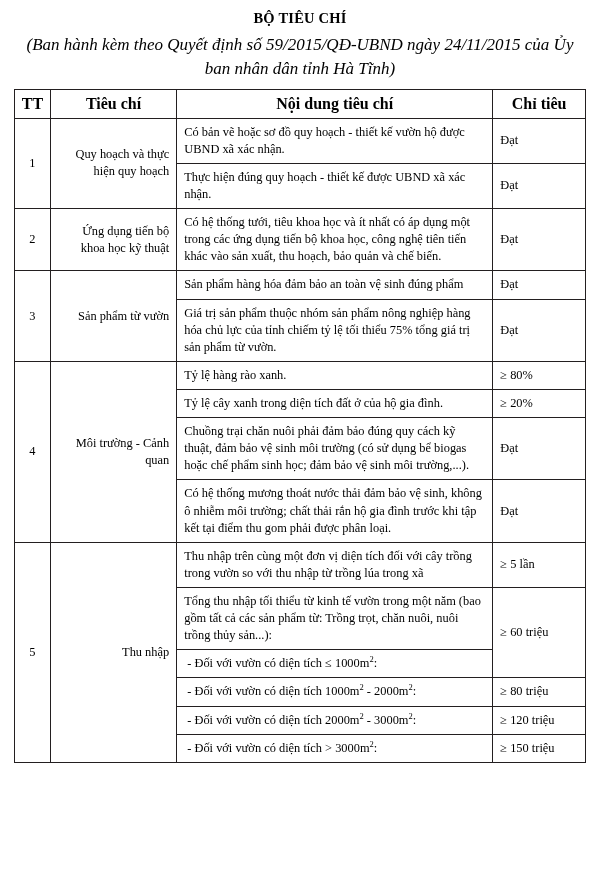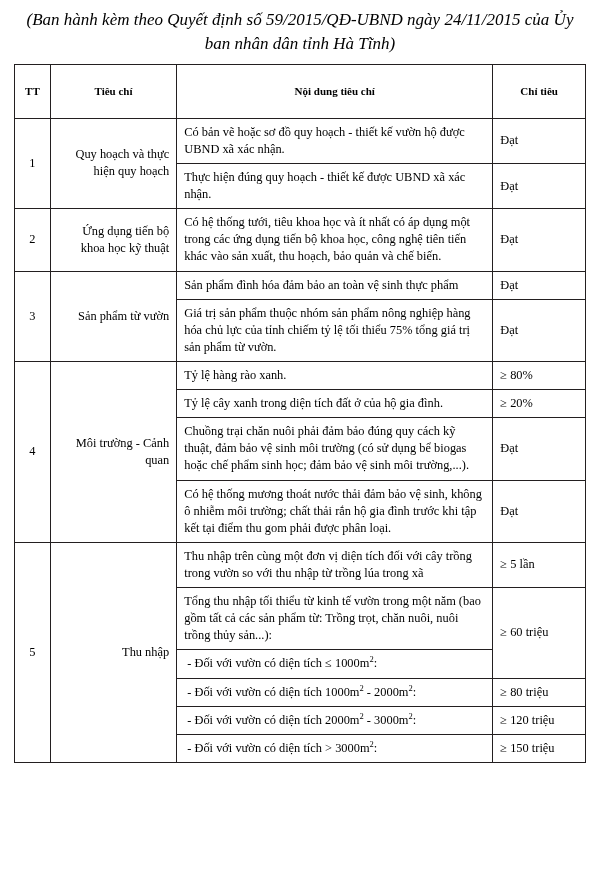--- a/index.html
+++ b/index.html
@@ -49,22 +49,22 @@
   table.criteria th, table.criteria td {
     border: 1px solid #231f20;
     padding: 5px 7px;
     font-size: 12.4px;
     line-height: 1.38;
     vertical-align: middle;
   }
   table.criteria thead th {
     text-align: center;
     font-weight: bold;
-    font-size: 11px;
-    padding: 19px 4px;
+    font-size: 16px;
+    padding: 3px 4px;
   }
   .col-tt { width: 34px; }
   .col-crit { width: 120px; }
   .col-content { width: 300px; }
   .col-target { width: 88px; }
 
   td.tt {
     text-align: center;
     font-size: 12.6px;
   }
@@ -86,20 +86,21 @@
     font-size: 8.5px;
     vertical-align: super;
     line-height: 0;
   }
 </style>
 </head>
 <body>
 
 <div class="page">
 
+  <div class="doc-title">BỘ TIÊU CHÍ</div>
   <div class="doc-ref">(Ban hành kèm theo Quyết định số 59/2015/QĐ-UBND ngày 24/11/2015 của Ủy ban nhân dân tỉnh Hà Tĩnh)</div>
 
   <table class="criteria">
     <colgroup>
       <col class="col-tt">
       <col class="col-crit">
       <col class="col-content">
       <col class="col-target">
     </colgroup>
     <thead>
@@ -126,21 +127,21 @@
       <tr>
         <td class="tt">2</td>
         <td class="crit">Ứng dụng tiến bộ khoa học kỹ thuật</td>
         <td class="content">Có hệ thống tưới, tiêu khoa học và ít nhất có áp dụng một trong các ứng dụng tiến bộ khoa học, công nghệ tiên tiến khác vào sản xuất, thu hoạch, bảo quản và chế biến.</td>
         <td class="target">Đạt</td>
       </tr>
 
       <tr>
         <td class="tt" rowspan="2">3</td>
         <td class="crit" rowspan="2">Sản phẩm từ vườn</td>
-        <td class="content">Sản phẩm đình hóa đảm bảo an toàn vệ sinh thực phẩm</td>
+        <td class="content">Sản phẩm hàng hóa đảm bảo an toàn vệ sinh đúng phẩm</td>
         <td class="target">Đạt</td>
       </tr>
       <tr>
         <td class="content">Giá trị sản phẩm thuộc nhóm sản phẩm nông nghiệp hàng hóa chủ lực của tỉnh chiếm tỷ lệ tối thiểu 75% tổng giá trị sản phẩm từ vườn.</td>
         <td class="target">Đạt</td>
       </tr>
 
       <tr>
         <td class="tt" rowspan="4">4</td>
         <td class="crit" rowspan="4">Môi trường - Cảnh quan</td>

